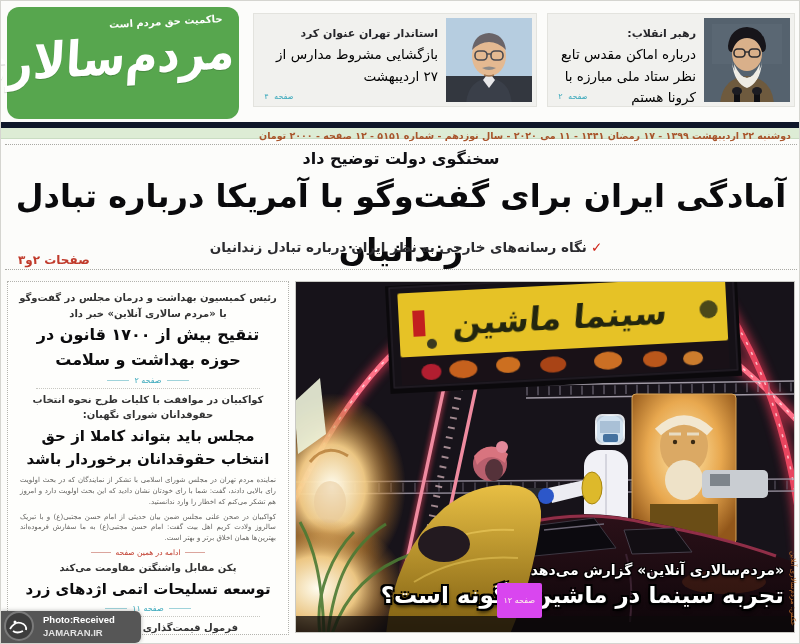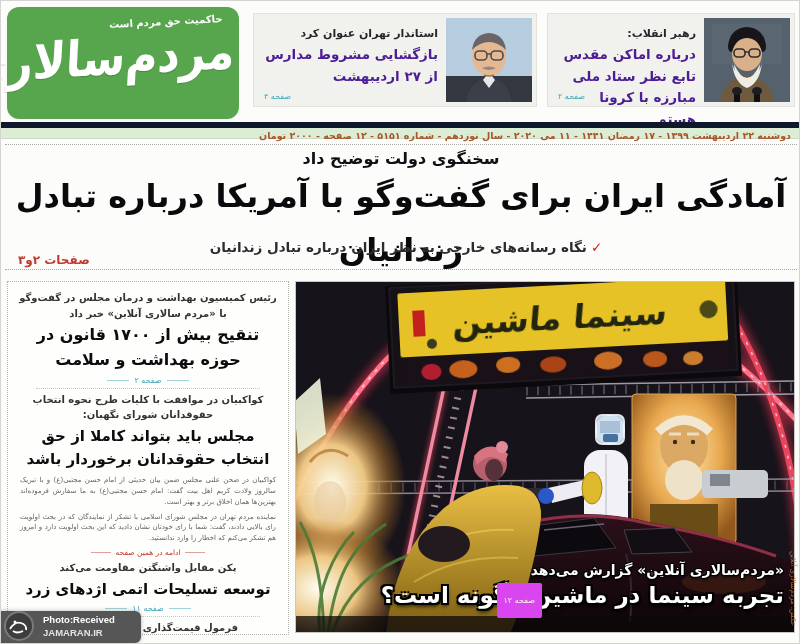--- a/index.html
+++ b/index.html
@@ -12,22 +12,22 @@
   .m-tagline{position:absolute;top:9px;right:16px;font-size:10px;font-weight:700;transform:rotate(-3deg);}
   .m-title{position:absolute;top:24px;right:4px;left:4px;text-align:center;font-size:44px;font-weight:bold;
            white-space:nowrap;transform:rotate(-3deg) skewX(-6deg) scaleY(1.12);text-shadow:0 1px 0 rgba(0,0,0,.15);}
   
   .topbox{position:absolute;top:12px;height:94px;background:#f1f1ee;border:1px solid #e3e3de;}
   #topbox-mid{left:252px;width:284px;}
   #topbox-right{left:546px;width:248px;}
   .tb-photo{position:absolute;right:4px;top:4px;bottom:4px;width:86px;overflow:hidden;background:#9db7cc;}
   .tb-txt{position:absolute;top:13px;right:98px;left:8px;text-align:right;}
   .tb-kicker{font-size:11px;font-weight:700;color:#26262a;margin-bottom:4px;}
-  .tb-title{font-size:13.5px;font-weight:700;color:#4c1d95;line-height:1.6;}
-  .tb-tag{position:absolute;left:10px;bottom:5px;font-size:8px;color:#3aa8bb;}
+  .tb-title{font-size:13.5px;font-weight:400;color:#000000;line-height:1.6;}
+  .tb-tag{position:absolute;left:10px;bottom:5px;font-size:8px;color:#3aa8bb;font-family:Liberation Mono, monospace;}
   
   .datebar{position:absolute;left:0;top:121px;width:800px;height:17px;background:#ddecd5;
            border-top:6px solid #0f172a;border-bottom:1px solid #c9dcc2;}
   .datebar span{position:absolute;right:10px;top:2px;font-size:9.5px;font-weight:700;color:#a8542b;}
   .dotrule{position:absolute;left:4px;width:792px;border-top:1px dotted #a9a9a4;}
   
   .lead-kicker{position:absolute;top:148px;left:0;width:800px;text-align:center;font-size:16px;font-weight:800;color:#101014;}
   .lead-headline{position:absolute;top:168px;left:0;width:800px;text-align:center;font-size:32px;font-weight:bold;
                  color:#0a0a0c;letter-spacing:-0.5px;line-height:1.7;}
   .lead-subhead{position:absolute;top:238px;left:5px;width:800px;text-align:center;font-size:13.5px;font-weight:700;color:#2c2c30;}
@@ -137,22 +137,22 @@
   <div class="dotrule" style="top:268px;"></div>
 
   <div class="leftcol">
     <div class="i-kicker">رئیس کمیسیون بهداشت و درمان مجلس در گفت‌وگو با «مردم سالاری آنلاین» خبر داد</div>
     <div class="i-title">تنقیح بیش از ۱۷۰۰ قانون در حوزه بهداشت و سلامت</div>
     <div class="ctag">صفحه ۲</div>
     <div class="cdiv"></div>
 
     <div class="i-kicker">کواکبیان در موافقت با کلیات طرح نحوه انتخاب حقوقدانان شورای نگهبان:</div>
     <div class="i-title sm">مجلس باید بتواند کاملا از حق انتخاب حقوقدانان برخوردار باشد</div>
+    <div class="i-body">نماینده مردم تهران در مجلس شورای اسلامی با تشکر از نمایندگان که در بحث اولویت رای بالایی دادند، گفت: شما با رای خودتان نشان دادید که این بحث اولویت دارد و امروز هم تشکر می‌کنم که اخطار را وارد ندانستید.</div>
     <div class="i-body">کواکبیان در صحن علنی مجلس ضمن بیان حدیثی از امام حسن مجتبی(ع) و با تبریک سالروز ولادت کریم اهل بیت گفت: امام حسن مجتبی(ع) به ما سفارش فرموده‌اند بهترین‌ها همان اخلاق برتر و بهتر است.</div>
-    <div class="i-body">نماینده مردم تهران در مجلس شورای اسلامی با تشکر از نمایندگان که در بحث اولویت رای بالایی دادند، گفت: شما با رای خودتان نشان دادید که این بحث اولویت دارد و امروز هم تشکر می‌کنم که اخطار را وارد ندانستید.</div>
     <div class="cont">ادامه در همین صفحه</div>
 
     <div class="i-kicker">پکن مقابل واشنگتن مقاومت می‌کند</div>
     <div class="i-title sm">توسعه تسلیحات اتمی اژدهای زرد</div>
     <div class="ctag">صفحه ۱۱</div>
     <div class="cdiv"></div>
 
     <div class="i-kicker">فرمول قیمت‌گذاری خودرو نهایی شد</div>
 
   </div>

